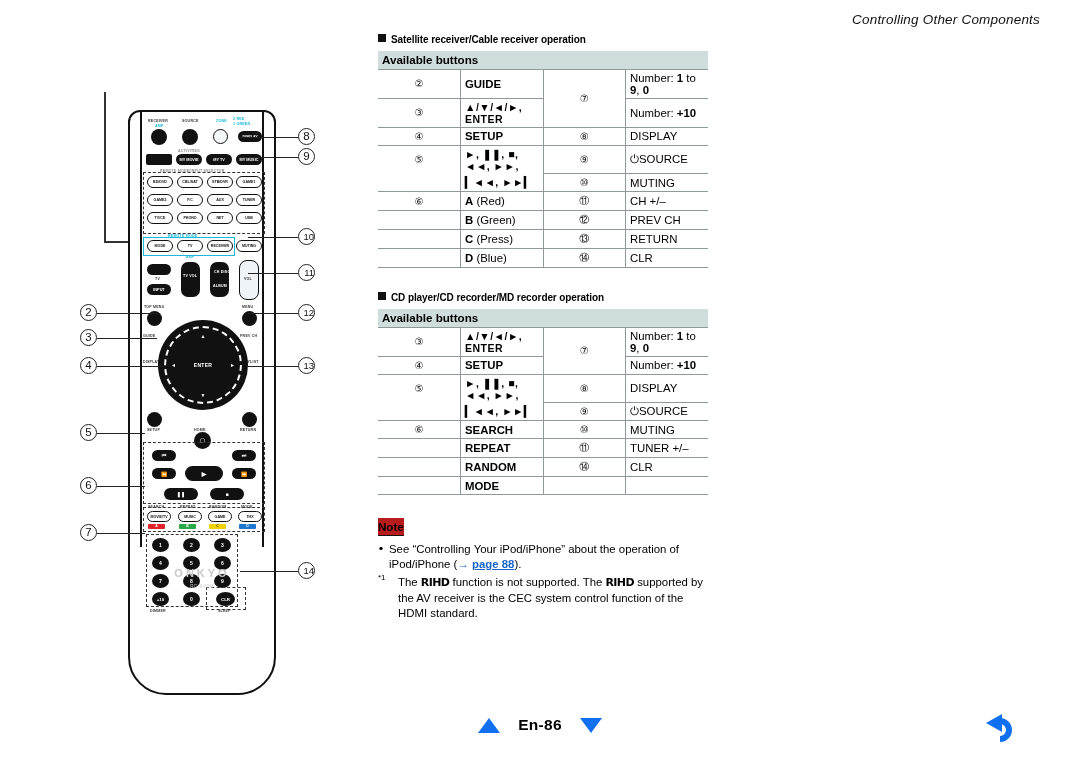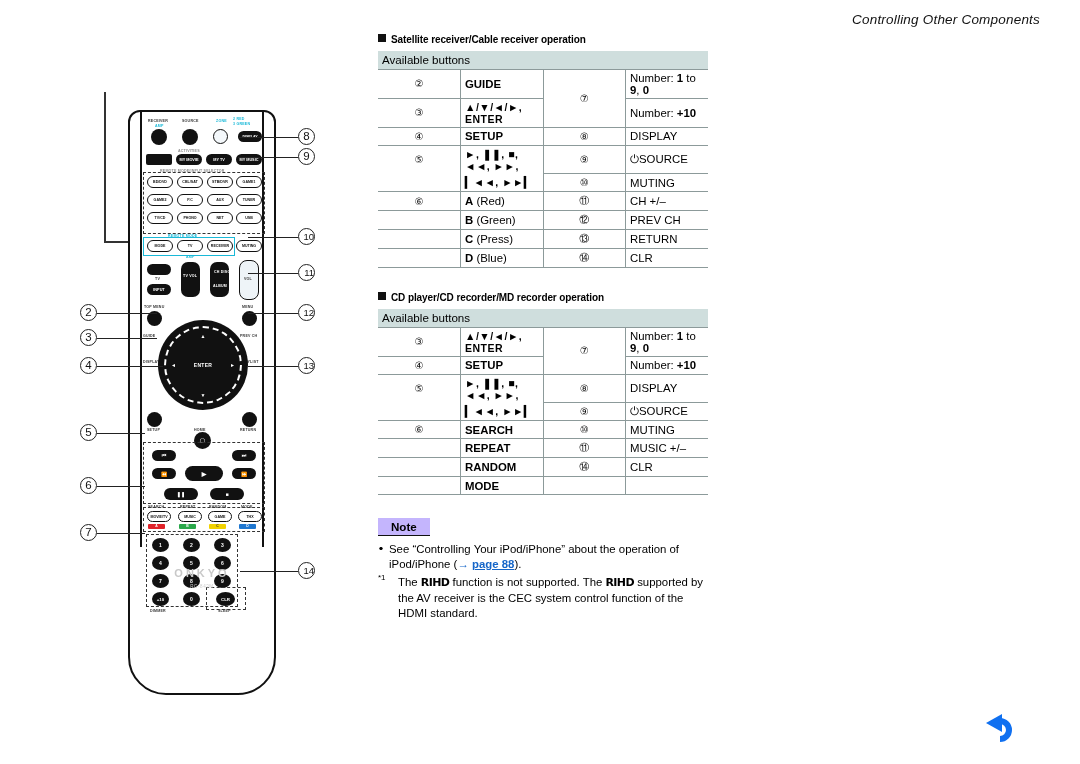--- a/index.html
+++ b/index.html
@@ -133,38 +133,38 @@
 
   table.btntable {
     width:330px; border-collapse:collapse; table-layout:fixed;
     font-size:11.4px;
   }
   table.btntable td, table.btntable th {
     border-bottom:1px solid #8c9a9a;
     padding:2px 4px; vertical-align:middle; height:18px;
   }
   .hdr-row th {
-    background:#cfdedd; text-align:left; font-weight:normal;
+    background:#cfdedd; text-align:left; font-weight:bold;
     font-size:11.6px; border-bottom:1px solid #8c9a9a; padding:3px 5px;
   }
   .num-cell {
     width:24px; text-align:center; font-size:10px; color:#111;
     border-right:1px solid #8c9a9a;
   }
   .lbl-cell { border-right:1px solid #8c9a9a; font-weight:bold; }
   .reg { font-weight:normal; }
   .no-b { border-bottom:0 !important; }
 
   .glyphs { font-size:10.5px; letter-spacing:.5px; }
 
   
   .note-wrap { margin-top:22px; width:330px; }
   .note-tag {
-    display:inline-block; background:#c4b5fd; font-weight:bold;
-    font-size:11.6px; padding:2px 13px; border-bottom:1.5px solid #111;
+    display:inline-block; background:#b91c1c; font-weight:bold;
+    font-size:11.6px; padding:2px 0; border-bottom:1.5px solid #111;
   }
   .note-list { margin:6px 0 0 0; padding:0; list-style:none; font-size:11.4px; line-height:1.35; }
   .note-list li { position:relative; padding-left:11px; margin-bottom:2px; }
   .note-list li .bullet { position:absolute; left:1px; top:-1px; }
   .note-list li.fn { padding-left:20px; }
   .note-list li.fn .sup { position:absolute; left:0px; top:-2px; font-size:8px; }
   .blue-link { color:#1565c8; font-weight:bold; }
   .arrow-g { color:#1565c8; font-weight:bold; }
   .rihd {
     display:inline-block; font-weight:bold; font-size:11px;
@@ -473,21 +473,21 @@
     <tr>
       <td class="num-cell">⑥</td>
       <td class="lbl-cell">SEARCH</td>
       <td class="num-cell">⑩</td>
       <td class="r">MUTING</td>
     </tr>
     <tr>
       <td class="num-cell"></td>
       <td class="lbl-cell">REPEAT</td>
       <td class="num-cell">⑪</td>
-      <td class="r">MUSIC +/–</td>
+      <td class="r">TUNER +/–</td>
     </tr>
     <tr>
       <td class="num-cell"></td>
       <td class="lbl-cell">RANDOM</td>
       <td class="num-cell">⑭</td>
       <td class="r">CLR</td>
     </tr>
     <tr>
       <td class="num-cell"></td>
       <td class="lbl-cell">MODE</td>
@@ -507,19 +507,22 @@
         <span class="bullet">•</span><span>See “Controlling Your iPod/iPhone” about the operation of iPod/iPhone (</span><span class="arrow-g">→ </span><a class="blue-link" href="#">page 88</a><span>).</span>
       </li>
       <li class="fn">
         <span class="sup">*1</span><span>The </span><span class="rihd">RIHD</span><span> function is not supported. The </span><span class="rihd">RIHD</span><span> supported by the AV receiver is the CEC system control function of the HDMI standard.</span>
       </li>
     </ul>
   </div>
 </div>
 
 <div class="footer">
+  <div class="pg-wrap">
+    <span class="tri tri-up"></span><span>En-86</span><span class="tri tri-dn"></span>
+  </div>
   <div class="back-icon">
     <svg width="44" height="34" viewBox="0 0 44 34">
       <path d="M26 6 A12 12 0 1 1 26 30 L26 24 A6 6 0 1 0 26 12 L26 12 Z" fill="#1070f0"></path>
       <path d="M28 2 L28 20 L12 11 Z" fill="#1070f0"></path>
     </svg>
   </div>
 </div>
 
 </body></html>

